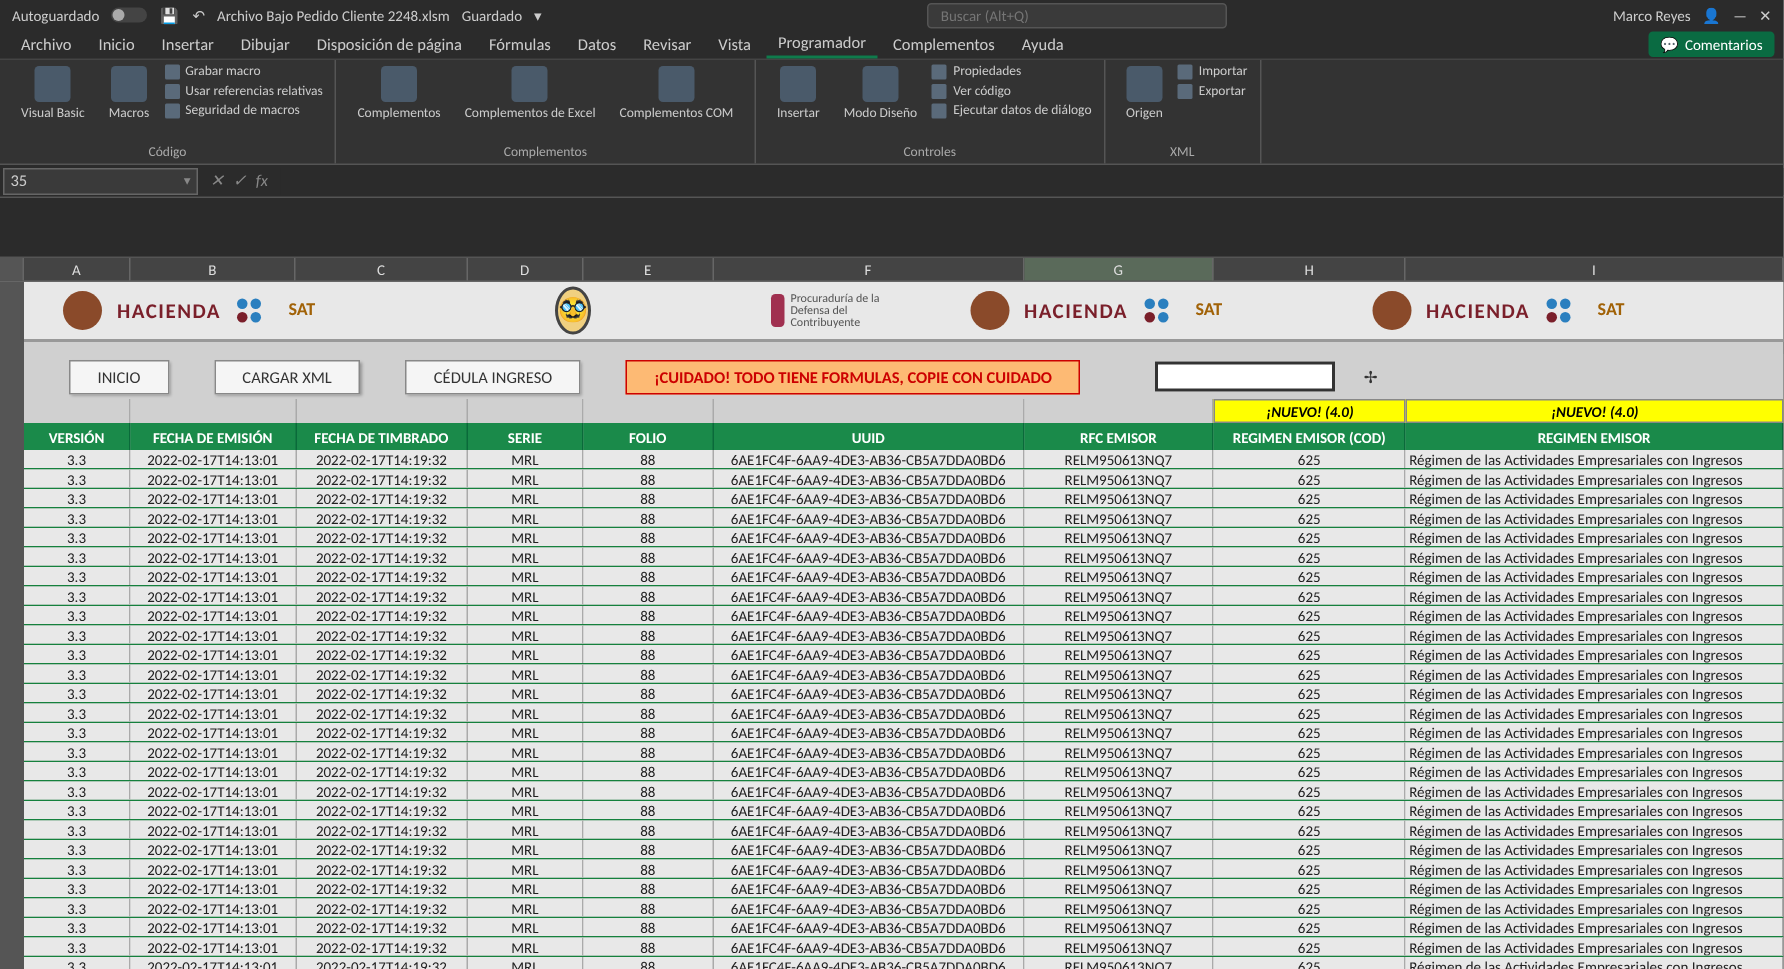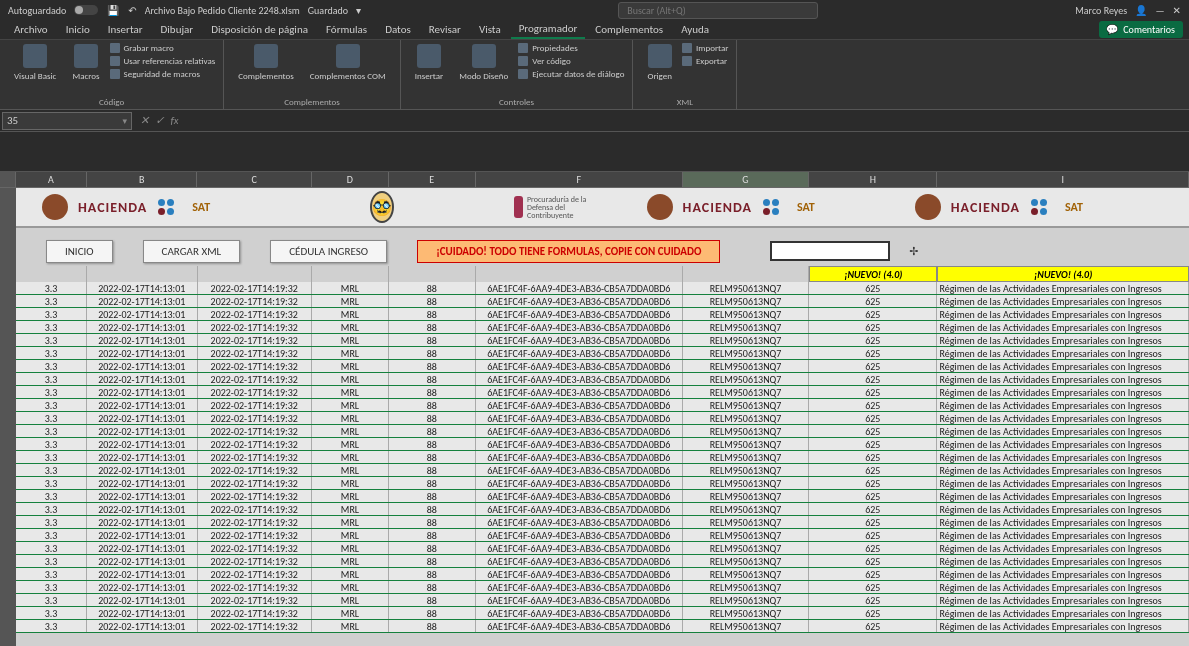--- a/index.html
+++ b/index.html
@@ -170,20 +170,25 @@
 
   <div class="ribbon-group">
     <div class="controls">
       <div class="big-btn">
           <div class="icn"></div>
           <span>Complementos</span>
         </div>
       <div class="big-btn">
           <div class="icn"></div>
           <span>Complementos
+de Excel</span>
+        </div>
+      <div class="big-btn">
+          <div class="icn"></div>
+          <span>Complementos
 COM</span>
         </div>
     </div>
     <div class="group-label">Complementos</div>
   </div>
 
   <div class="ribbon-group">
     <div class="controls">
       <div class="big-btn">
           <div class="icn"></div>
@@ -310,20 +315,31 @@
       <div class="spacer-cell w-b"></div>
       <div class="spacer-cell w-c"></div>
     <div class="spacer-cell w-d"></div>
       <div class="spacer-cell w-e"></div>
       <div class="spacer-cell w-f"></div>
     <div class="spacer-cell w-g"></div>
     <div class="nuevo-cell w-h">¡NUEVO! (4.0)</div>
     <div class="nuevo-cell w-i">¡NUEVO! (4.0)</div>
   </div>
 
+  <div class="table-hdr" id="table-hdr">
+      <div class="th w-a">VERSIÓN</div>
+      <div class="th w-b">FECHA DE EMISIÓN</div>
+      <div class="th w-c">FECHA DE TIMBRADO</div>
+      <div class="th w-d">SERIE</div>
+      <div class="th w-e">FOLIO</div>
+      <div class="th w-f">UUID</div>
+      <div class="th w-g">RFC EMISOR</div>
+      <div class="th w-h">REGIMEN EMISOR (COD)</div>
+      <div class="th w-i">REGIMEN EMISOR</div>
+    </div>
 
   <div class="data-rows" id="data-rows">
       <div class="data-row">
         <div class="td w-a">3.3</div>
         <div class="td w-b">2022-02-17T14:13:01</div>
         <div class="td w-c">2022-02-17T14:19:32</div>
         <div class="td w-d">MRL</div>
         <div class="td w-e">88</div>
         <div class="td w-f">6AE1FC4F-6AA9-4DE3-AB36-CB5A7DDA0BD6</div>
         <div class="td w-g">RELM950613NQ7</div>

